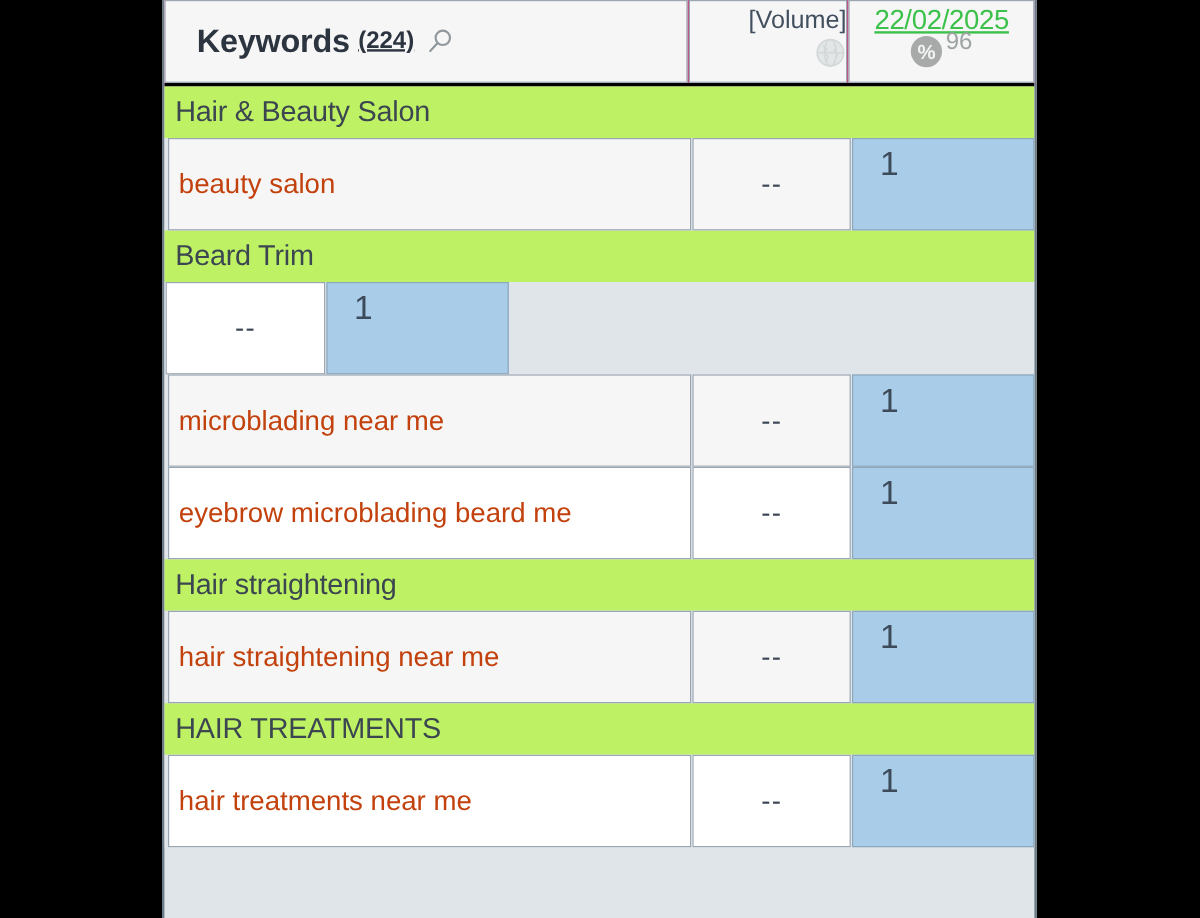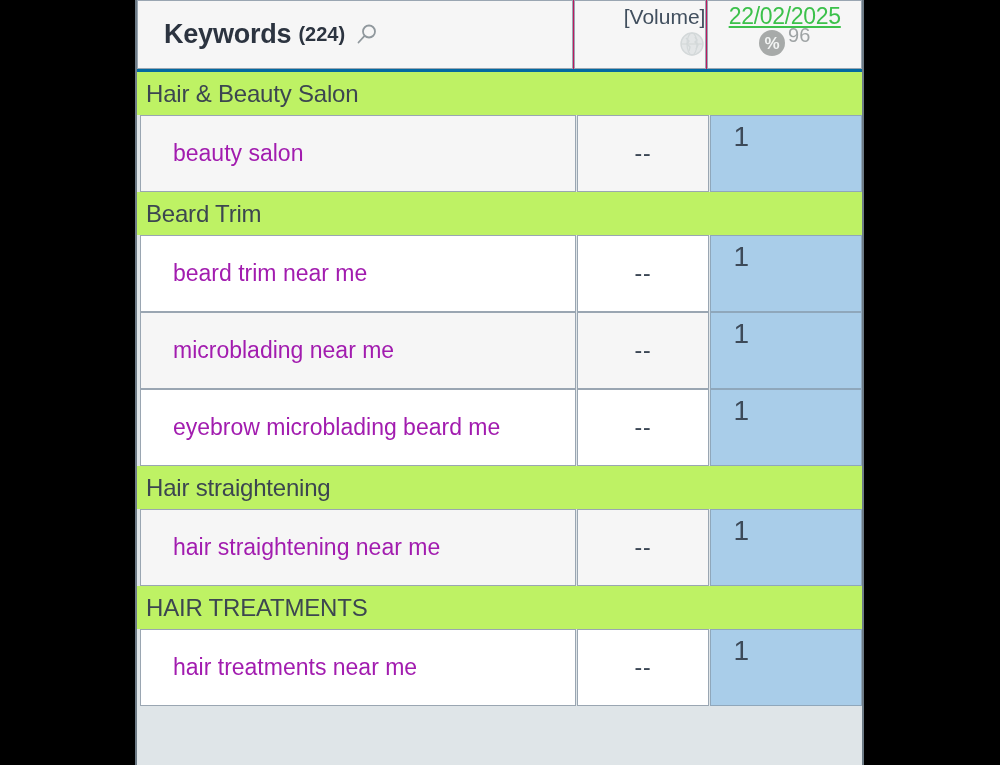--- a/index.html
+++ b/index.html
@@ -36,21 +36,21 @@
   .row {
     display: flex;
     box-sizing: border-box;
     width: 100%;
   }
 
   
   .header-row {
     height: 72px;
     background: #be185d;
-    border-bottom: 3px solid #0369a1;
+    border-bottom: 3px solid #000000;
     box-sizing: border-box;
   }
   .header-cell {
     box-sizing: border-box;
     background: #f6f6f6;
     border: 1px solid #9aa6b2;
     position: relative;
   }
   .hc-keywords {
     width: 437px;
@@ -81,20 +81,21 @@
     font-size: 27px;
     font-weight: bold;
     color: #2c3440;
     letter-spacing: -0.2px;
   }
   .kw-count {
     font-size: 20px;
     font-weight: bold;
     color: #2c3440;
     margin-left: 7px;
+    text-decoration: underline;
   }
   .search-icon {
     margin-left: 10px;
     display: inline-flex;
     align-items: center;
     opacity: .95;
   }
 
   .volume-label {
     font-size: 21px;
@@ -162,23 +163,23 @@
   }
   .cell {
     box-sizing: border-box;
     border: 1px solid #9aa6b2;
     display: flex;
     align-items: center;
   }
   .c-keyword {
     width: 437px;
     margin-left: 3px;
-    padding-left: 32px;
+    padding-left: 8px;
     font-size: 23px;
-    color: #a21caf;
+    color: #c2410c;
   }
   .c-volume {
     width: 133px;
     margin-left: 1px;
     justify-content: center;
     font-size: 23px;
     color: #3b4654;
     letter-spacing: 1px;
   }
   .c-rank {
@@ -245,21 +246,20 @@
         </div>
         <div class="row kw-row">
           <div class="cell c-keyword bg-alt">beauty salon</div>
           <div class="cell c-volume bg-alt">--</div>
           <div class="cell c-rank">1</div>
         </div>
         <div class="row group-row">
           <span class="group-label">Beard Trim</span>
         </div>
         <div class="row kw-row">
-          <div class="cell c-keyword bg-white">beard trim near me</div>
           <div class="cell c-volume bg-white">--</div>
           <div class="cell c-rank">1</div>
         </div>
         <div class="row kw-row">
           <div class="cell c-keyword bg-alt">microblading near me</div>
           <div class="cell c-volume bg-alt">--</div>
           <div class="cell c-rank">1</div>
         </div>
         <div class="row kw-row">
           <div class="cell c-keyword bg-white">eyebrow microblading beard me</div>

